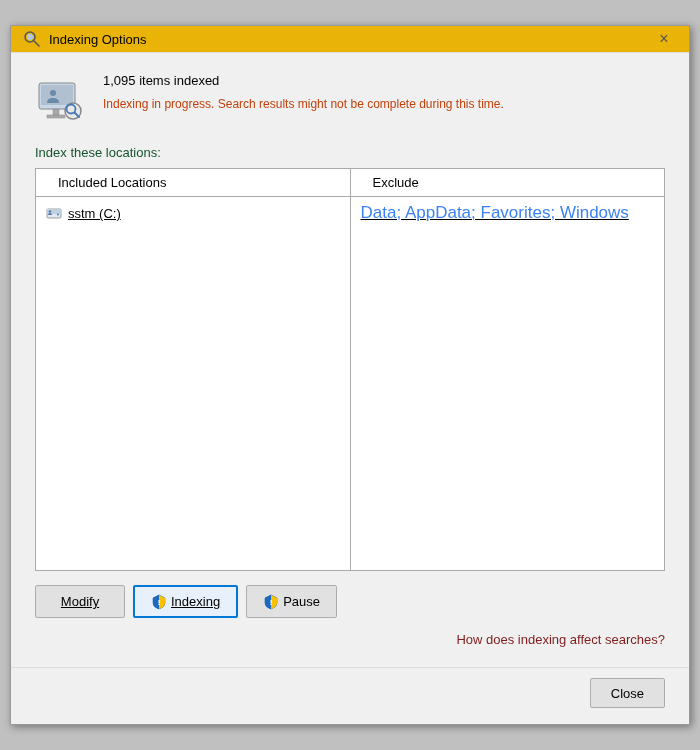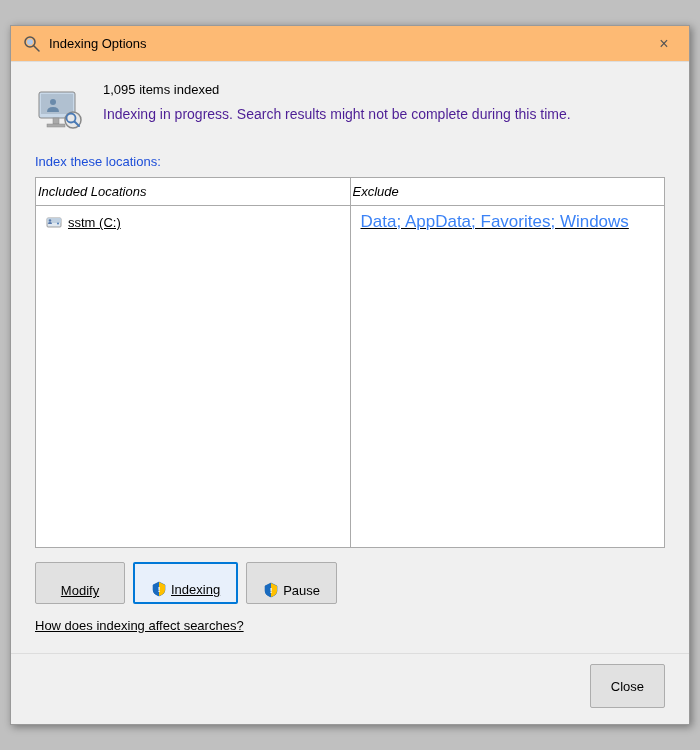--- a/index.html
+++ b/index.html
@@ -16,27 +16,27 @@
     .window {
       background: #f0f0f0;
       border: 1px solid #999;
       box-shadow: 2px 2px 8px rgba(0,0,0,0.4);
       width: 680px;
       min-height: 700px;
       display: flex;
       flex-direction: column;
     }
     .title-bar {
-      background: #fdba74;
+      background: #eab308;
       border-bottom: 1px solid #ddd;
       padding: 8px 12px;
       display: flex;
       align-items: center;
       justify-content: space-between;
-      height: 36px;
+      height: 27px;
     }
     .title-bar-left {
       display: flex;
       align-items: center;
       gap: 8px;
     }
     .title-icon {
       width: 18px;
       height: 18px;
     }
@@ -81,28 +81,28 @@
       display: flex;
       flex-direction: column;
       gap: 4px;
     }
     .items-indexed {
       font-size: 13px;
       color: #000;
       margin-bottom: 4px;
     }
     .indexing-message {
-      font-size: 14px;
-      color: #4c1d95;
+      font-size: 12px;
+      color: #c2410c;
       max-width: 480px;
       line-height: 1.4;
     }
     .locations-label {
       font-size: 13px;
-      color: #1d4ed8;
+      color: #14532d;
       margin-bottom: 8px;
     }
     .locations-table {
       border: 1px solid #aaa;
       flex: 1;
       display: flex;
       min-height: 320px;
       background: #fff;
     }
     .col-included {
@@ -111,26 +111,25 @@
       display: flex;
       flex-direction: column;
     }
     .col-exclude {
       flex: 1;
       display: flex;
       flex-direction: column;
       border-radius: 26px;
     }
     .col-header {
-      padding: 6px 2px;
+      padding: 6px 22px;
       font-size: 13px;
       color: #000;
       background: #fff;
       border-bottom: 1px solid #aaa;
-      font-style: italic;
     }
     .col-body {
       padding: 6px 10px;
       flex: 1;
       text-decoration: underline;
     }
     .location-item {
       display: flex;
       align-items: center;
       gap: 6px;
@@ -156,64 +155,63 @@
       align-items: center;
       justify-content: flex-start;
     }
     .btn {
       padding: 5px 16px;
       font-size: 13px;
       border: 1px solid #adadad;
       background: #e1e1e1;
       cursor: pointer;
       min-width: 90px;
-      height: 42px;
-      display: flex;
-      align-items: flex-end;
+      height: 33px;
+      display: flex;
+      align-items: center;
       justify-content: center;
       gap: 4px;
       border-radius: 2px;
     }
     .btn-advanced {
       border: 2px solid #0078d7;
       background: #e8f0fb;
     }
     .btn-underline {
       text-decoration: underline;
     }
     .links-section {
       margin-top: 14px;
       display: flex;
       flex-direction: column;
       gap: 4px;
     }
     .link {
-      color: #000000;
-      text-decoration: underline;
+      color: #7f1d1d;
       cursor: pointer;
       font-size: 13px;
       background: none;
       border: none;
-      text-align: left;
+      text-align: right;
     }
     .bottom-row {
       display: flex;
       justify-content: flex-end;
       padding: 10px 24px 16px 24px;
       border-top: 1px solid #ddd;
       background: #f0f0f0;
     }
     .btn-close {
       padding: 5px 20px;
       font-size: 13px;
       border: 1px solid #adadad;
       background: #e1e1e1;
       cursor: pointer;
       min-width: 75px;
-      height: 44px;
+      height: 30px;
       border-radius: 2px;
     }
   </style>
 </head>
 <body>
 
 <div class="window">
 
   <div class="title-bar">
     <div class="title-bar-left">

